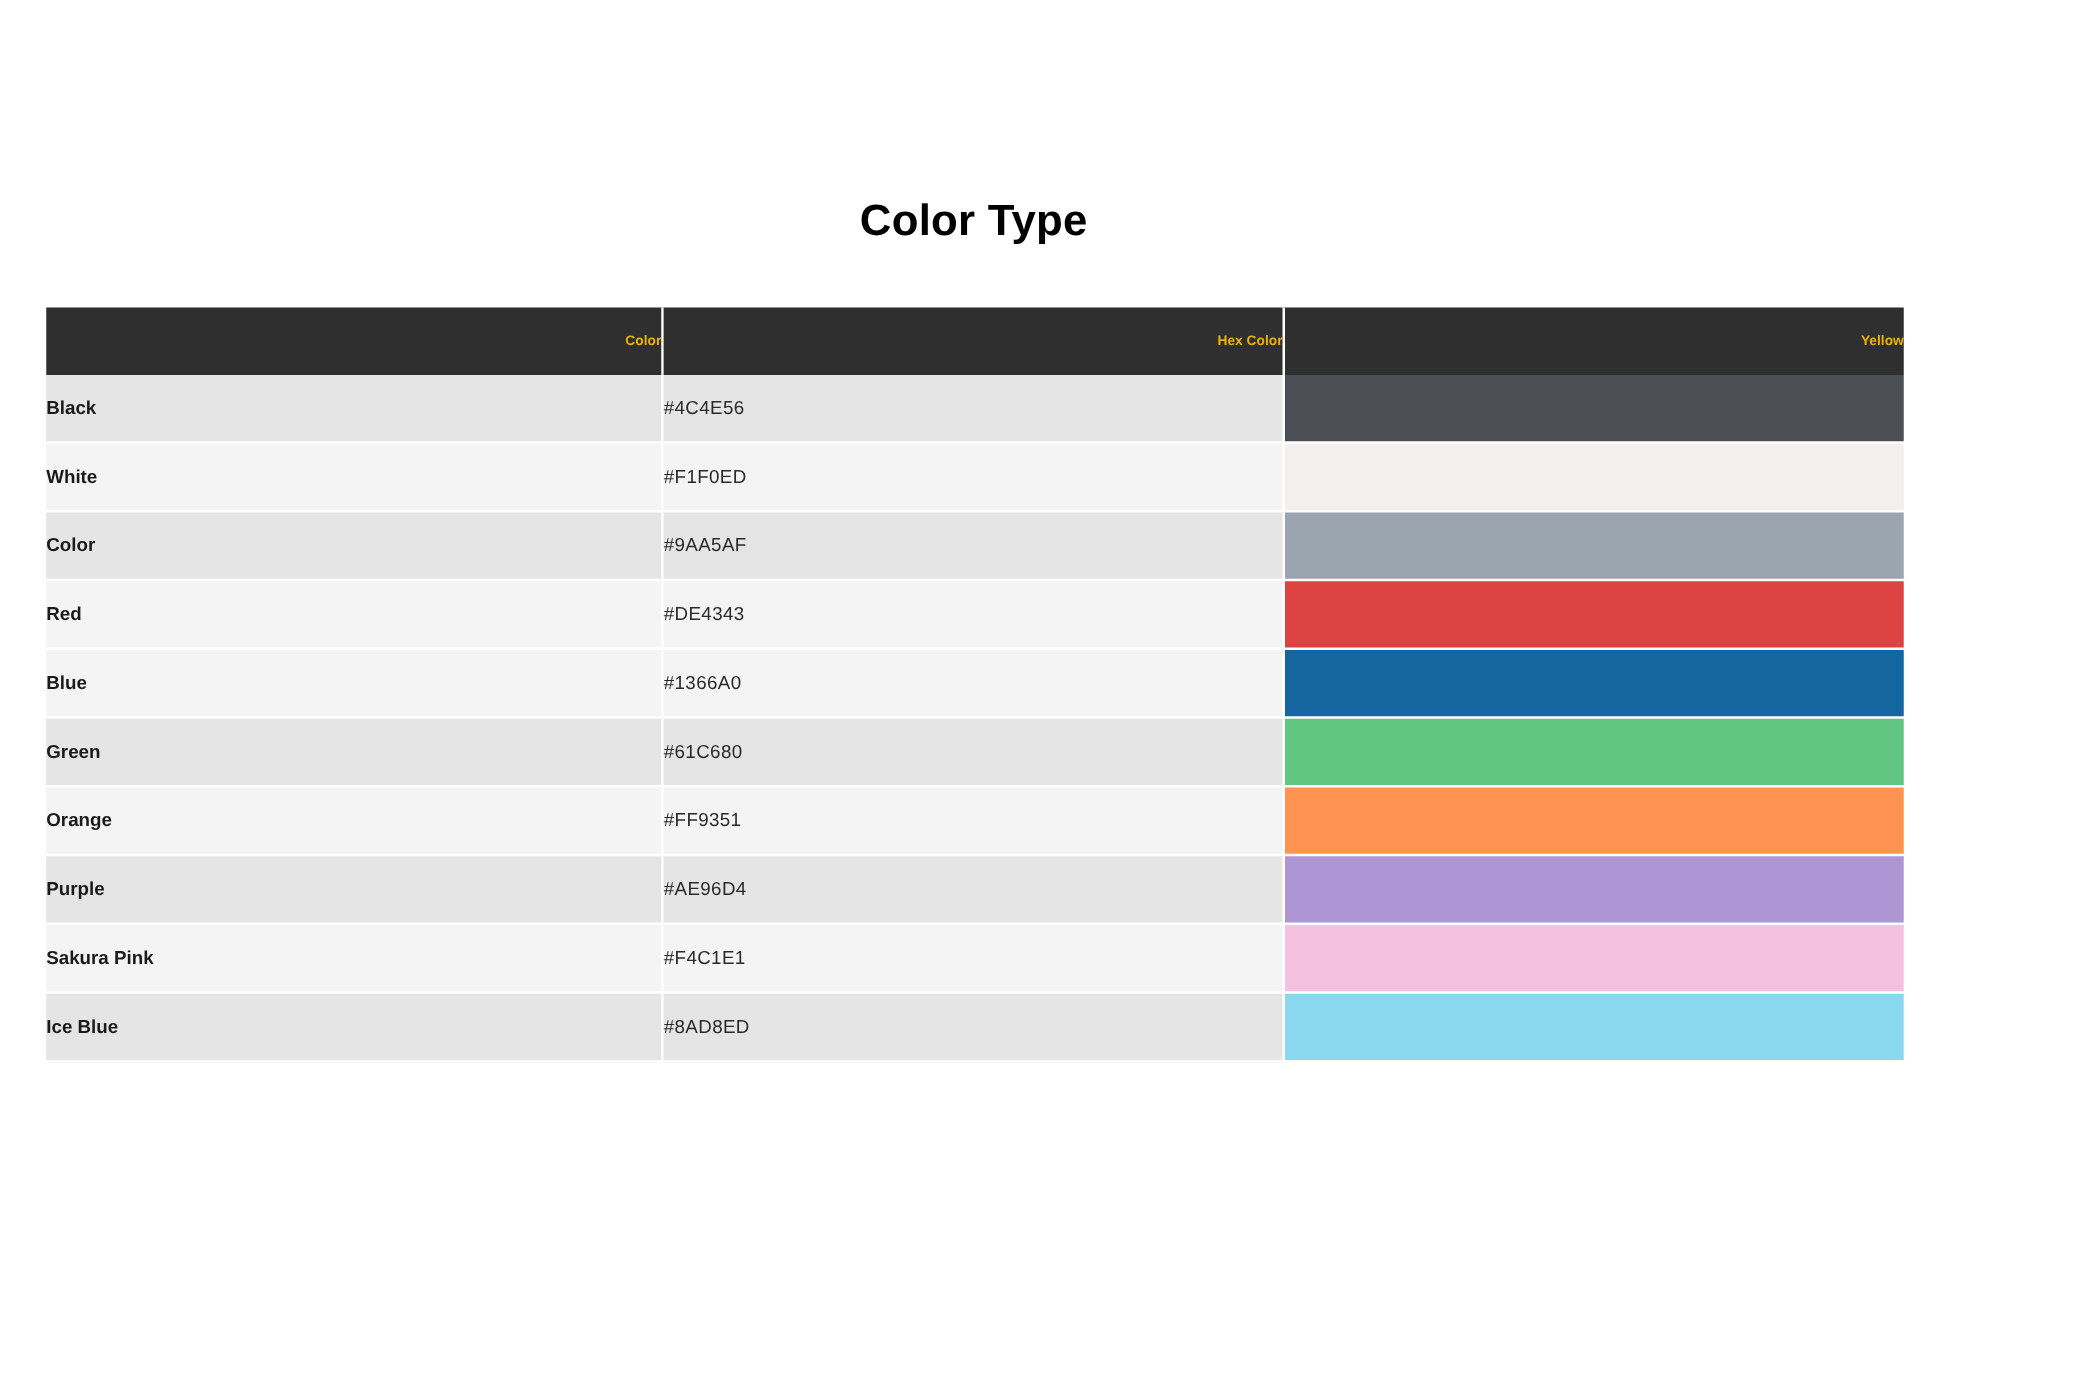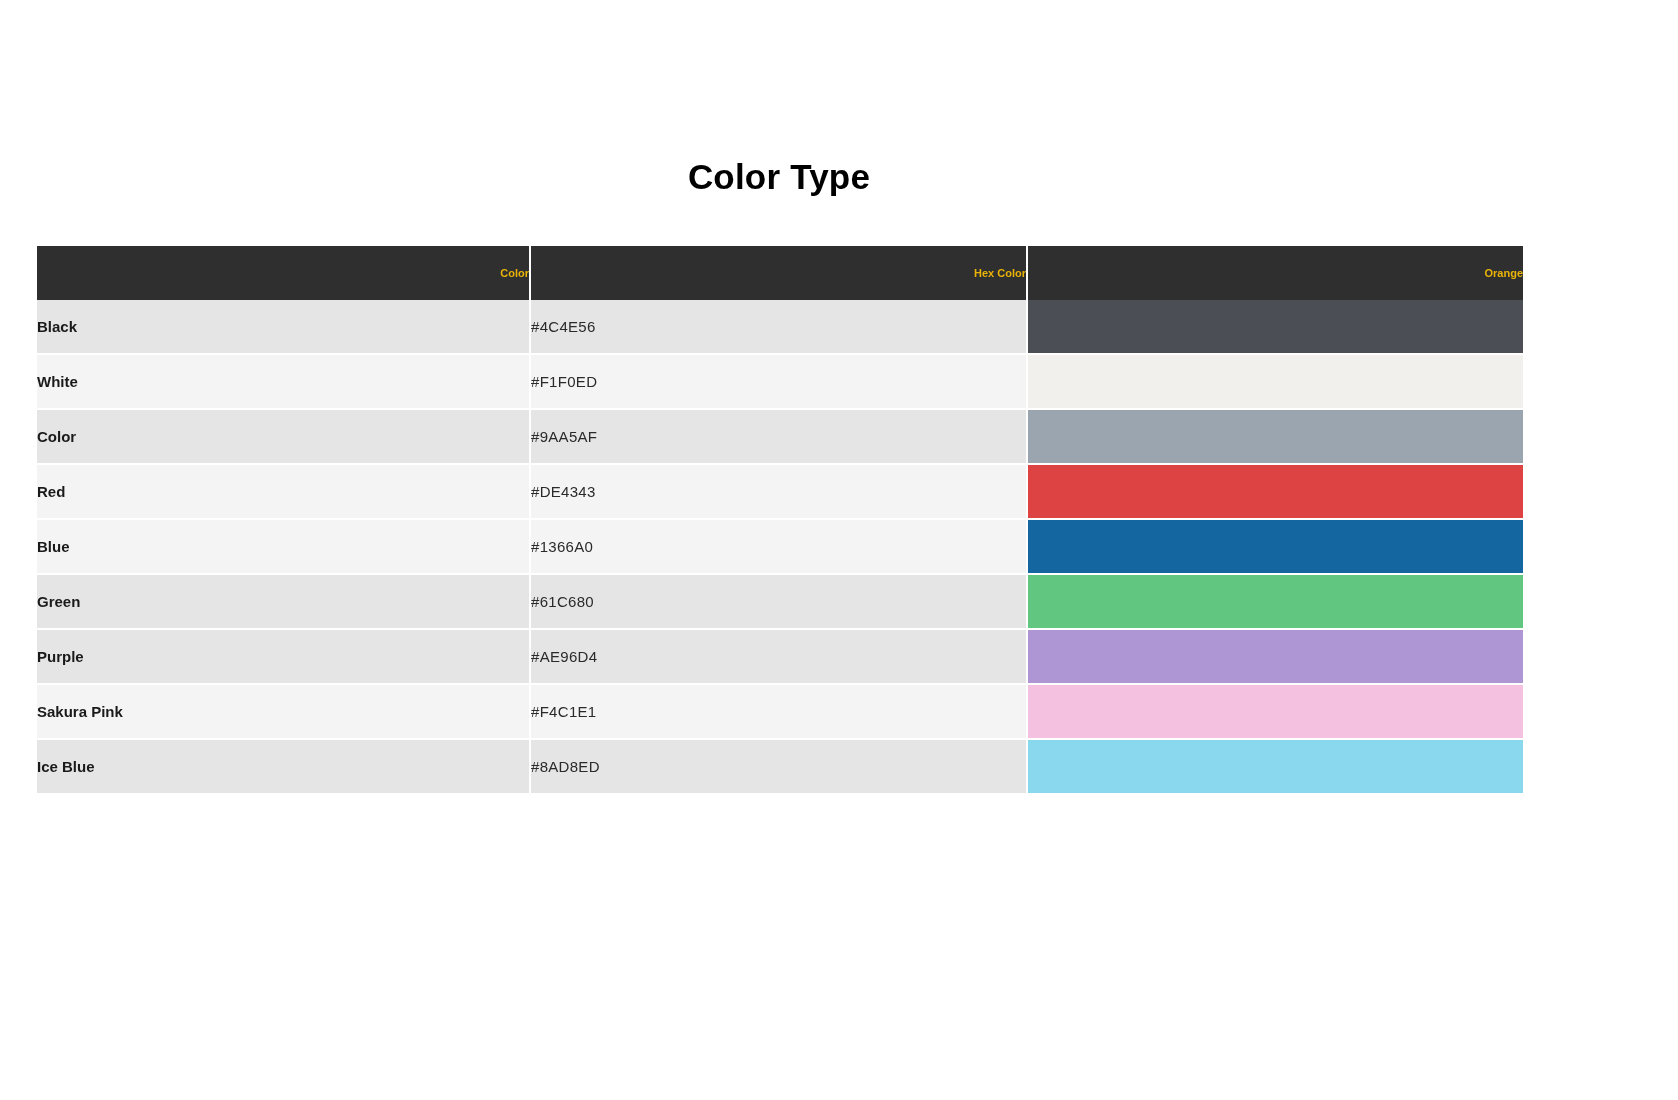--- a/index.html
+++ b/index.html
@@ -112,21 +112,21 @@
     <table class="color-table">
       <colgroup>
         <col class="col-color">
         <col class="col-hex">
         <col class="col-display">
       </colgroup>
       <thead>
         <tr>
           <th>Color</th>
           <th>Hex Color</th>
-          <th>Orange</th>
+          <th>Yellow</th>
         </tr>
       </thead>
       <tbody id="table-body">
           <tr class="row-odd">
             <td class="name-cell">Black</td>
             <td class="hex-cell">#4C4E56</td>
             <td class="display-cell">
               <span class="swatch" style="background-color: rgb(76, 78, 86);"></span>
             </td>
           </tr>
@@ -158,20 +158,27 @@
               <span class="swatch" style="background-color: rgb(19, 102, 160);"></span>
             </td>
           </tr>
           <tr class="row-odd">
             <td class="name-cell">Green</td>
             <td class="hex-cell">#61C680</td>
             <td class="display-cell">
               <span class="swatch" style="background-color: rgb(97, 198, 128);"></span>
             </td>
           </tr>
+          <tr class="row-even">
+            <td class="name-cell">Orange</td>
+            <td class="hex-cell">#FF9351</td>
+            <td class="display-cell">
+              <span class="swatch" style="background-color: rgb(255, 147, 81);"></span>
+            </td>
+          </tr>
           <tr class="row-odd">
             <td class="name-cell">Purple</td>
             <td class="hex-cell">#AE96D4</td>
             <td class="display-cell">
               <span class="swatch" style="background-color: rgb(174, 150, 212);"></span>
             </td>
           </tr>
           <tr class="row-even">
             <td class="name-cell">Sakura Pink</td>
             <td class="hex-cell">#F4C1E1</td>

